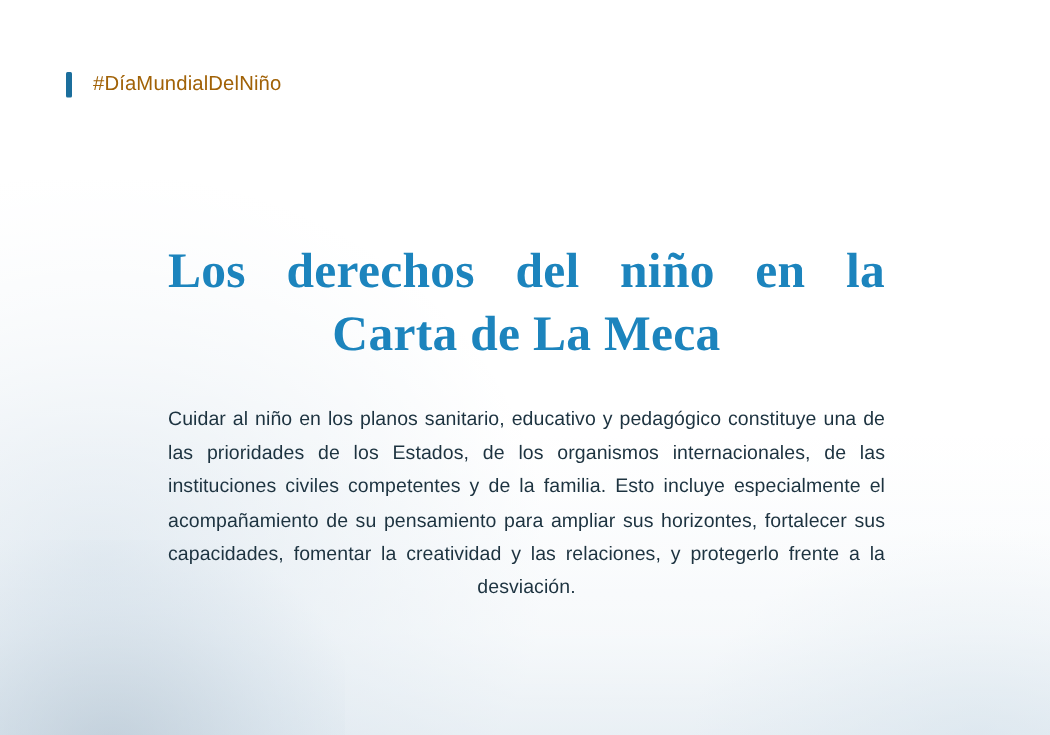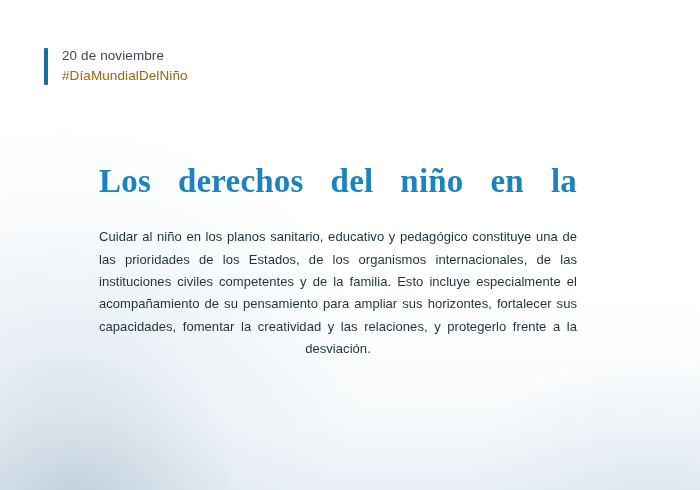--- a/index.html
+++ b/index.html
@@ -97,21 +97,21 @@
   .header-hashtag {
     font-size: 13.5px;
     color: #a16207;
     letter-spacing: 0.1px;
     line-height: 1.25;
   }
 
   
   .content {
     position: absolute;
-    left: 4px;
+    left: 17px;
     top: 160px;
     width: 668px;
     z-index: 5;
   }
 
   .title {
     font-family: "Liberation Serif", serif;
     font-weight: bold;
     color: #1c84bd;
     font-size: 33px;
@@ -150,25 +150,25 @@
 
   <div class="bg-haze-left"></div>
   <div class="bg-haze-bottom"></div>
   <div class="bg-haze-dark"></div>
   <div class="bg-haze-right"></div>
   <div class="bg-veil"></div>
 
   <div class="header">
     <div class="accent-rule"></div>
     <div class="header-lines">
-      <div class="header-date">20 de noviembre</div>
       <div class="header-hashtag">#DíaMundialDelNiño</div>
     </div>
   </div>
 
   <div class="content">
     <h1 class="title">
       <span class="line-1">Los derechos del niño en la</span>
+      <span class="line-2">Carta de La Meca</span>
     </h1>
     <p class="body-text">Cuidar al niño en los planos sanitario, educativo y pedagógico constituye una de las prioridades de los Estados, de los organismos internacionales, de las instituciones civiles competentes y de la familia. Esto incluye especialmente el acompañamiento de su pensamiento para ampliar sus horizontes, fortalecer sus capacidades, fomentar la creatividad y las relaciones, y protegerlo frente a la desviación.</p>
   </div>
 
 </div>
 
 </body></html>

